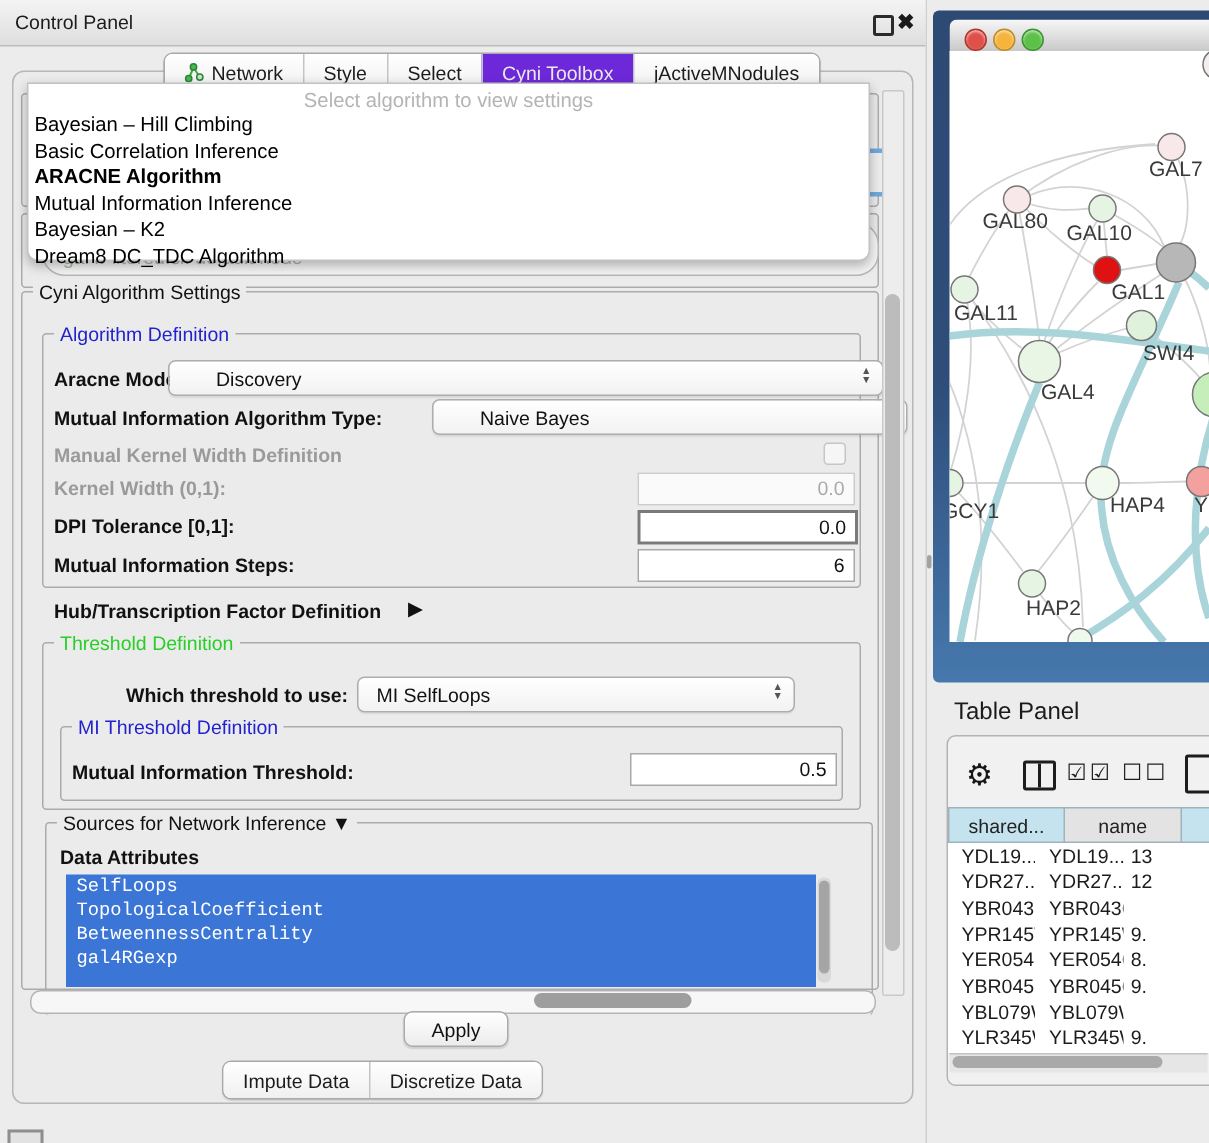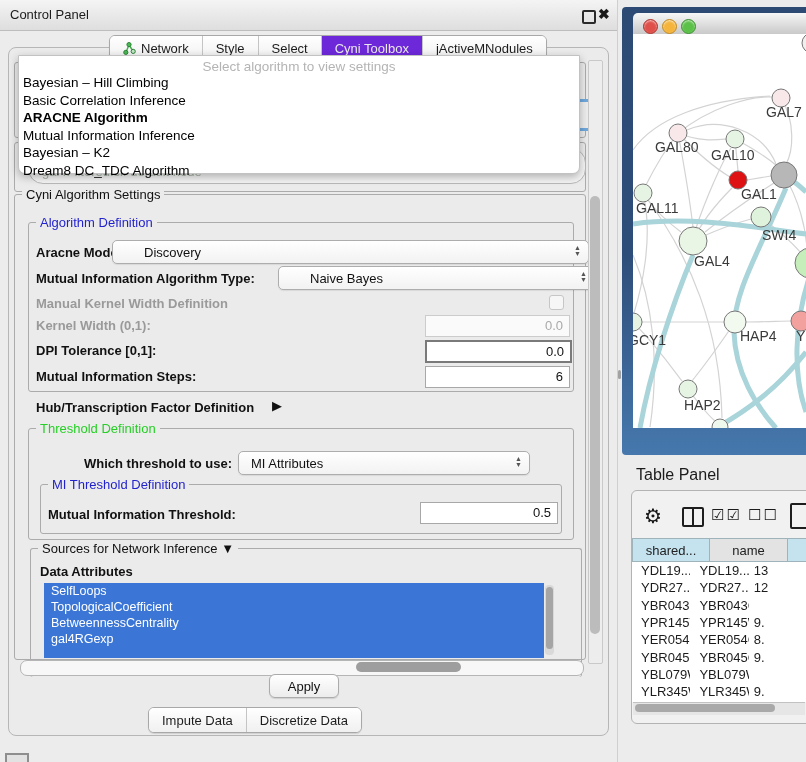--- a/index.html
+++ b/index.html
@@ -155,55 +155,55 @@
 
     <div id="gb-algo" class="abs groupbox">
       <span class="gb-title">Algorithm Definition</span>
     </div>
     <span class="abs row-label" style="left:36px;top:245px;">Aracne Mode:</span>
     <div class="abs combo" style="left:112px;top:240px;width:444px;padding-left:31px;">
       <span>Discovery</span>
       <span class="stepper">▲<br>▼</span>
     </div>
     <span class="abs row-label" style="left:36px;top:271px;">Mutual Information Algorithm Type:</span>
-    <div class="abs combo" style="left:278px;top:266px;width:284px;padding-left:31px;">
+    <div class="abs combo" style="left:288px;top:266px;width:284px;padding-left:31px;">
       <span>Naive Bayes</span>
       <span class="stepper">▲<br>▼</span>
     </div>
     <span class="abs row-label disabled" style="left:36px;top:296px;">Manual Kernel Width Definition</span>
     <span id="manual-checkbox" class="abs"></span>
     <span class="abs row-label disabled" style="left:36px;top:318px;">Kernel Width (0,1):</span>
     <div class="abs tfield disabled" style="left:425px;top:315px;width:137px;">0.0</div>
     <span class="abs row-label" style="left:36px;top:343px;">DPI Tolerance [0,1]:</span>
     <div class="abs tfield focus" style="left:425px;top:340px;width:137px;">0.0</div>
     <span class="abs row-label" style="left:36px;top:369px;">Mutual Information Steps:</span>
     <div class="abs tfield" style="left:425px;top:366px;width:137px;">6</div>
 
     <span id="hub-row" class="abs">Hub/Transcription Factor Definition</span>
     <span id="hub-arrow" class="abs">▶</span>
 
     <div id="gb-threshold" class="abs groupbox">
       <span class="gb-title">Threshold Definition</span>
     </div>
     <span class="abs row-label" style="left:84px;top:456px;">Which threshold to use:</span>
     <div class="abs combo" style="left:238px;top:451px;width:278px;">
-      <span>MI Attributes</span>
+      <span>MI SelfLoops</span>
       <span class="stepper">▲<br>▼</span>
     </div>
     <div id="gb-mithr" class="abs groupbox">
       <span class="gb-title">MI Threshold Definition</span>
     </div>
     <span class="abs row-label" style="left:48px;top:507px;">Mutual Information Threshold:</span>
     <div class="abs tfield" style="left:420px;top:502px;width:130px;">0.5</div>
 
     <div id="gb-sources" class="abs groupbox">
       <span class="gb-title"><span>Sources for Network Inference</span> <span>▼</span></span>
     </div>
     <span id="attr-label" class="abs">Data Attributes</span>
-    <div id="attr-list" class="abs" style="background: rgb(59, 118, 215);">
+    <div id="attr-list" class="abs" style="background: rgb(59, 118, 215); font-family: Liberation Mono, monospace;">
         <div class="attr-item">SelfLoops</div>
         <div class="attr-item">TopologicalCoefficient</div>
         <div class="attr-item">BetweennessCentrality</div>
         <div class="attr-item">gal4RGexp</div>
         <div class="attr-item"></div>
       </div>
     <div id="attr-vscroll" class="abs"></div>
     <div id="attr-vthumb" class="abs"></div>
 
     <div id="settings-vscroll" class="abs"></div>

